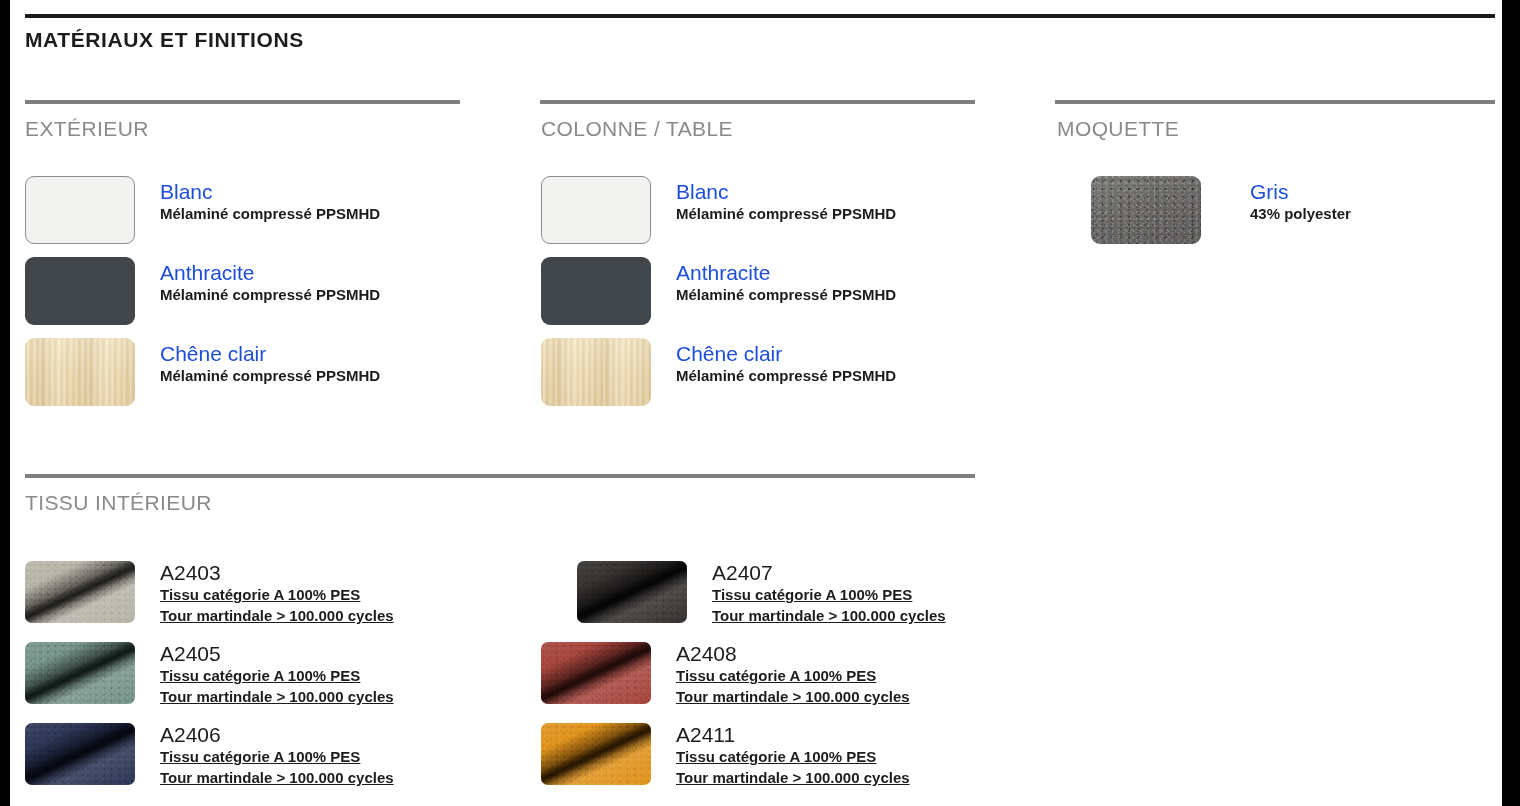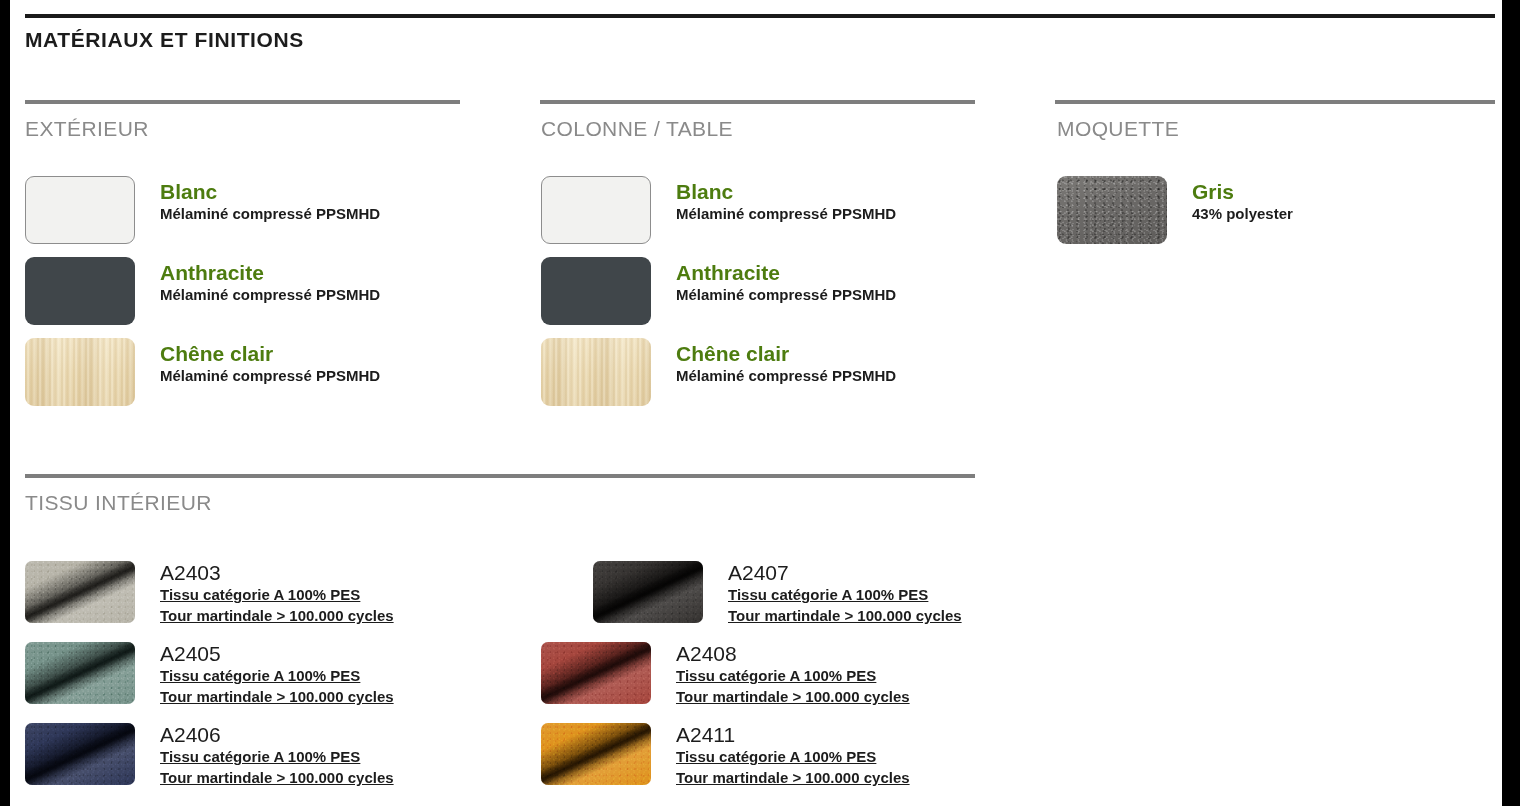--- a/index.html
+++ b/index.html
@@ -81,22 +81,22 @@
   }
   .swatch.bordered { border: 1px solid #8d8d8d; }
 
   .swatch-text {
     margin-left: 25px;
     padding-top: 4px;
   }
 
   .swatch-name {
     font-size: 21px;
-    font-weight: 700;
-    color: #4d7c0f;
+    font-weight: 400;
+    color: #1d4ed8;
     line-height: 1.12;
     white-space: nowrap;
   }
   .swatch-desc {
     font-size: 15px;
     font-weight: 700;
     color: #1c1c1c;
     line-height: 1.38;
     white-space: nowrap;
   }
@@ -253,21 +253,21 @@
   </div>
 
   <div class="swatch-row" style="left:541px; top:338px;">
     <div class="swatch wood"></div>
     <div class="swatch-text">
       <div class="swatch-name">Chêne clair</div>
       <div class="swatch-desc">Mélaminé compressé PPSMHD</div>
     </div>
   </div>
 
-  <div class="swatch-row" style="left:1057px; top:176px;">
+  <div class="swatch-row" style="left:1091px; top:176px;gap:24px;">
     <div class="swatch carpet"></div>
     <div class="swatch-text">
       <div class="swatch-name">Gris</div>
       <div class="swatch-desc">43% polyester</div>
     </div>
   </div>
 
   <div class="rule gray" style="left:25px; top:474px; width:950px;"></div>
   <div class="section-label" style="left:25px; top:491px;">TISSU INTÉRIEUR</div>
 
@@ -303,21 +303,21 @@
         <div class="fold" style="background: linear-gradient(155deg, rgba(0, 0, 0, 0.45) 0%, rgba(255, 255, 255, 0.14) 16%, rgba(255, 255, 255, 0.05) 34%, rgba(0, 0, 0, 0.55) 47%, rgba(0, 0, 0, 0.6) 51%, rgba(255, 255, 255, 0.16) 60%, rgba(255, 255, 255, 0.06) 78%, rgba(0, 0, 0, 0.18) 100%);"></div>
         <div class="grain"></div>
     </div>
     <div class="fabric-text">
       <div class="fabric-code">A2406</div>
       <div class="fabric-line">Tissu catégorie A 100% PES</div>
       <div class="fabric-line">Tour martindale &gt; 100.000 cycles</div>
     </div>
   </div>
 
-  <div class="swatch-row" style="left:557px; top:561px;padding-left:36px;">
+  <div class="swatch-row" style="left:541px; top:561px;padding-left:36px;">
     <div class="fabric">
       <div class="base" style="background: linear-gradient(155deg, rgb(43, 40, 38) 0%, rgb(43, 40, 38) 42%, rgb(12, 10, 9) 50%, rgb(43, 40, 38) 58%, rgb(43, 40, 38) 100%);"></div>
         <div class="fold" style="background: linear-gradient(155deg, rgba(0, 0, 0, 0.45) 0%, rgba(255, 255, 255, 0.14) 16%, rgba(255, 255, 255, 0.05) 34%, rgba(0, 0, 0, 0.55) 47%, rgba(0, 0, 0, 0.6) 51%, rgba(255, 255, 255, 0.16) 60%, rgba(255, 255, 255, 0.06) 78%, rgba(0, 0, 0, 0.18) 100%);"></div>
         <div class="grain"></div>
     </div>
     <div class="fabric-text">
       <div class="fabric-code">A2407</div>
       <div class="fabric-line">Tissu catégorie A 100% PES</div>
       <div class="fabric-line">Tour martindale &gt; 100.000 cycles</div>
     </div>

